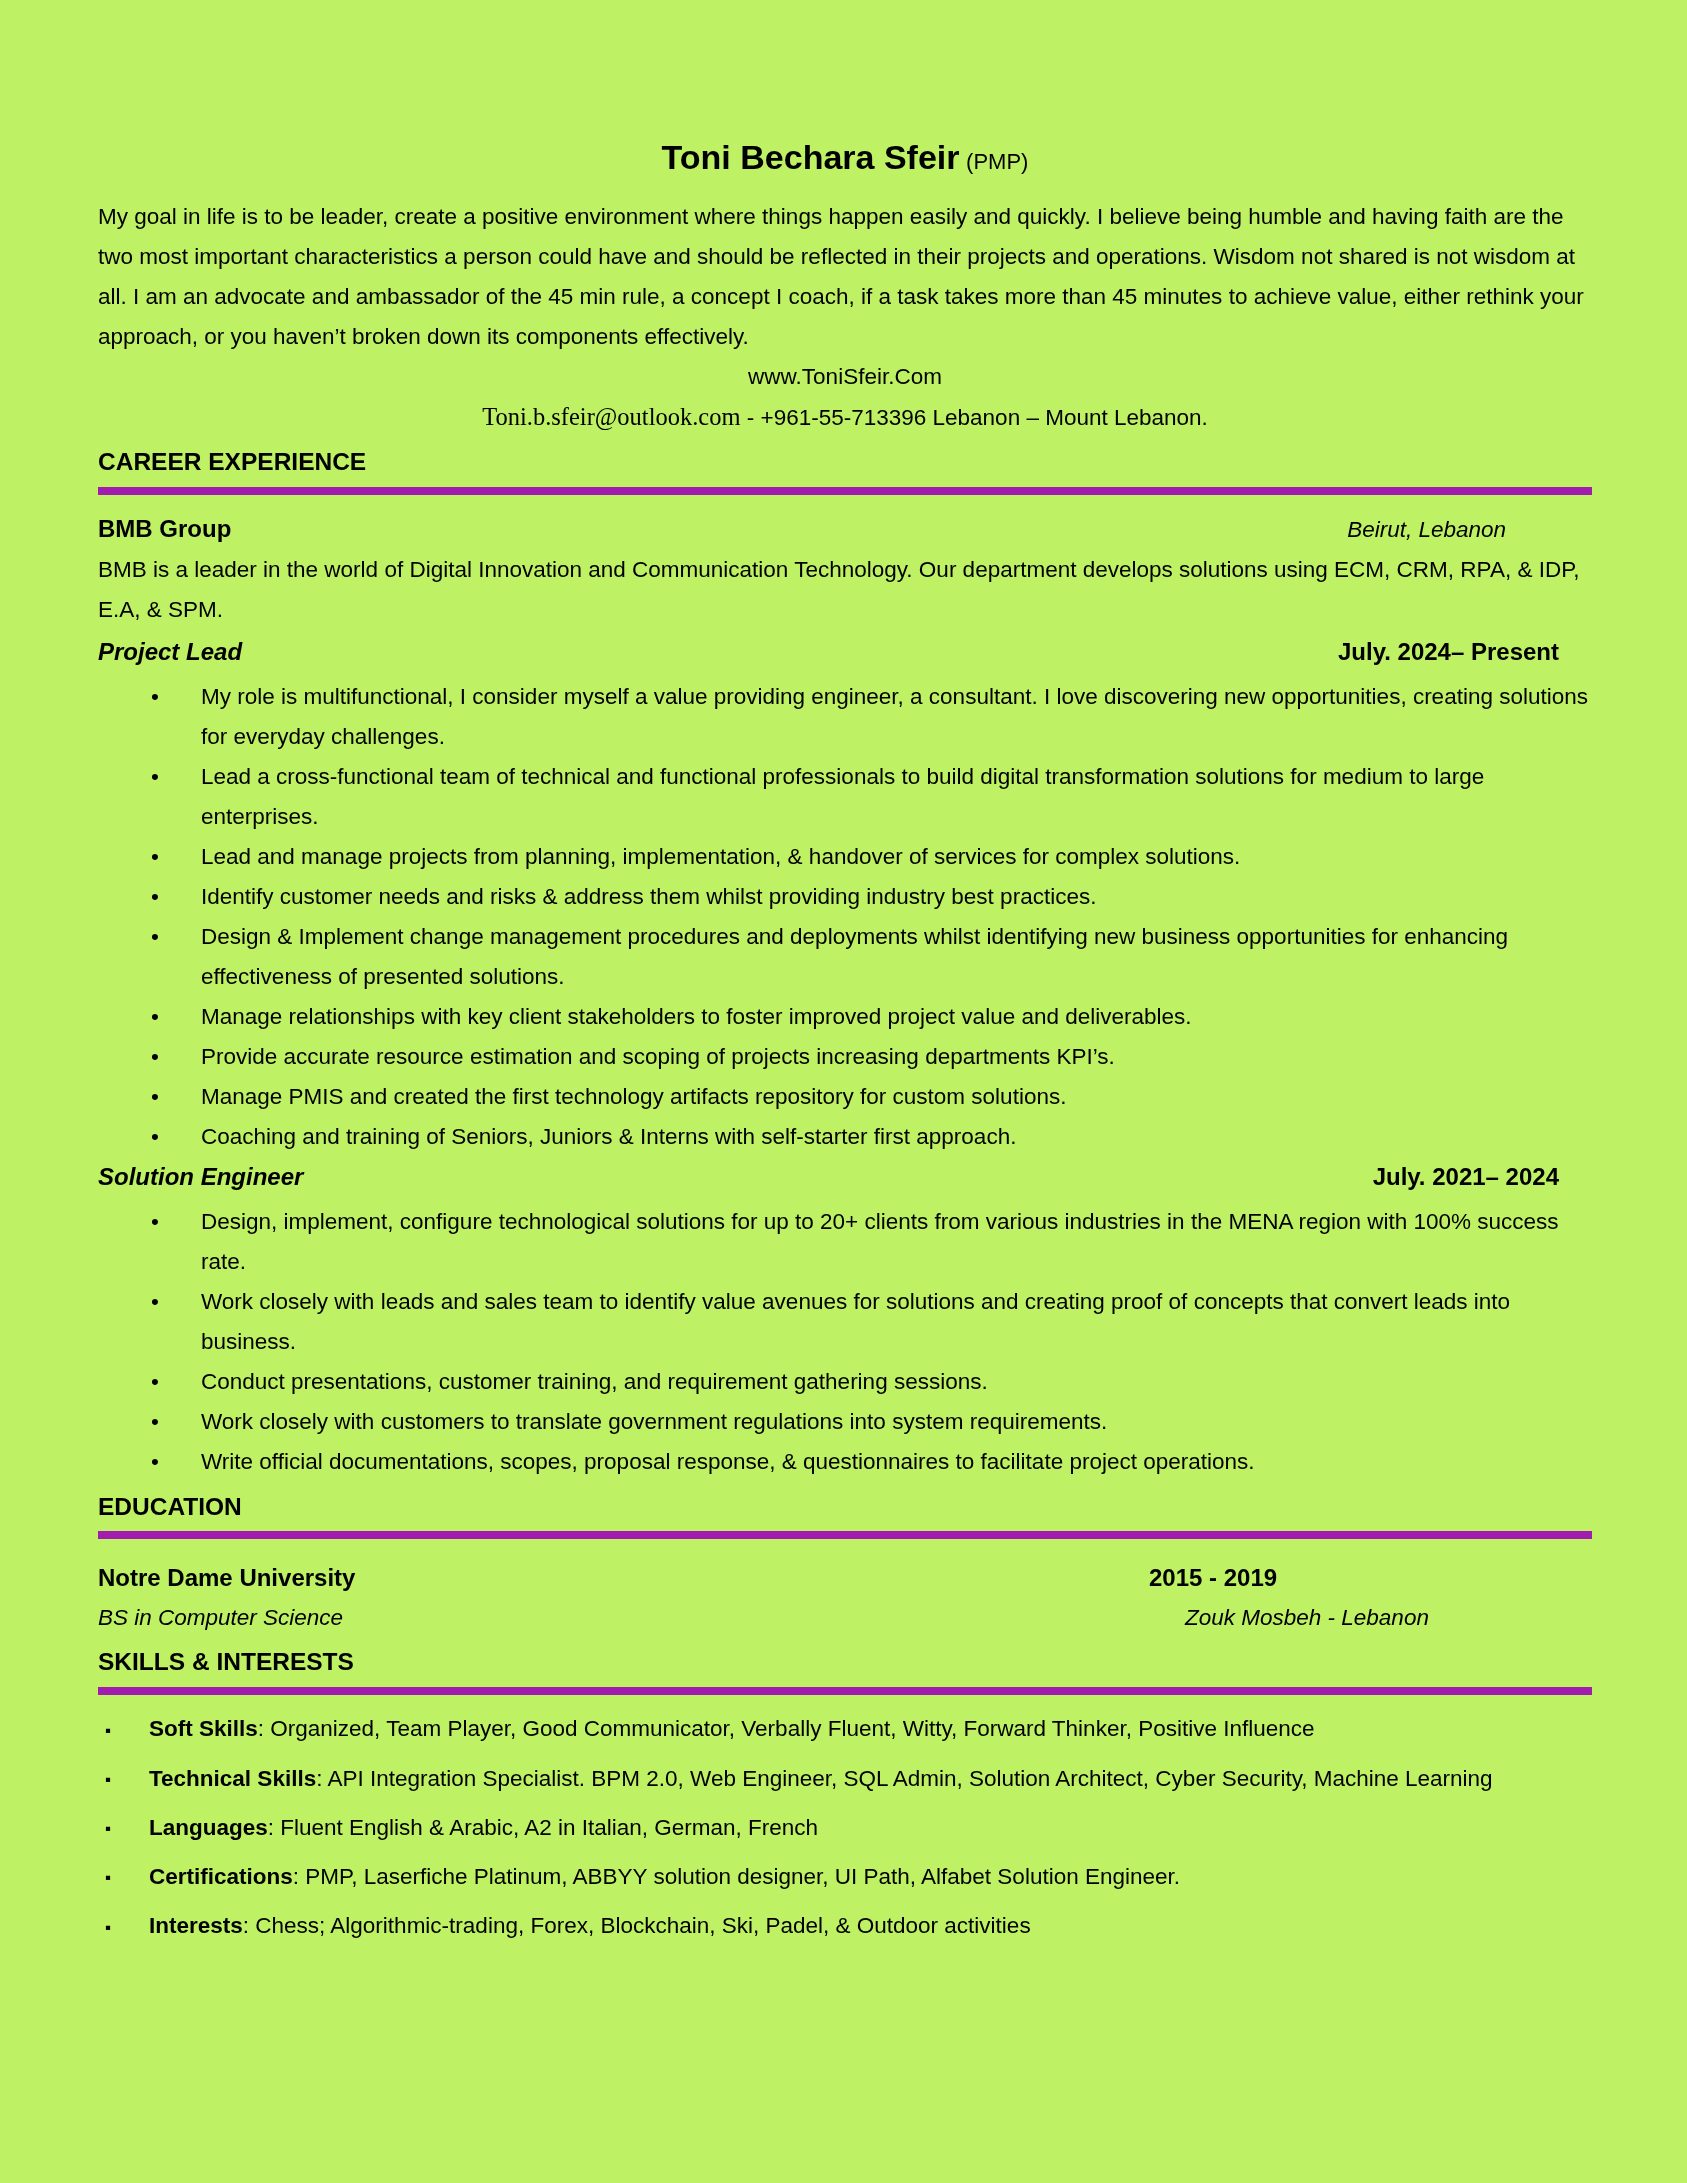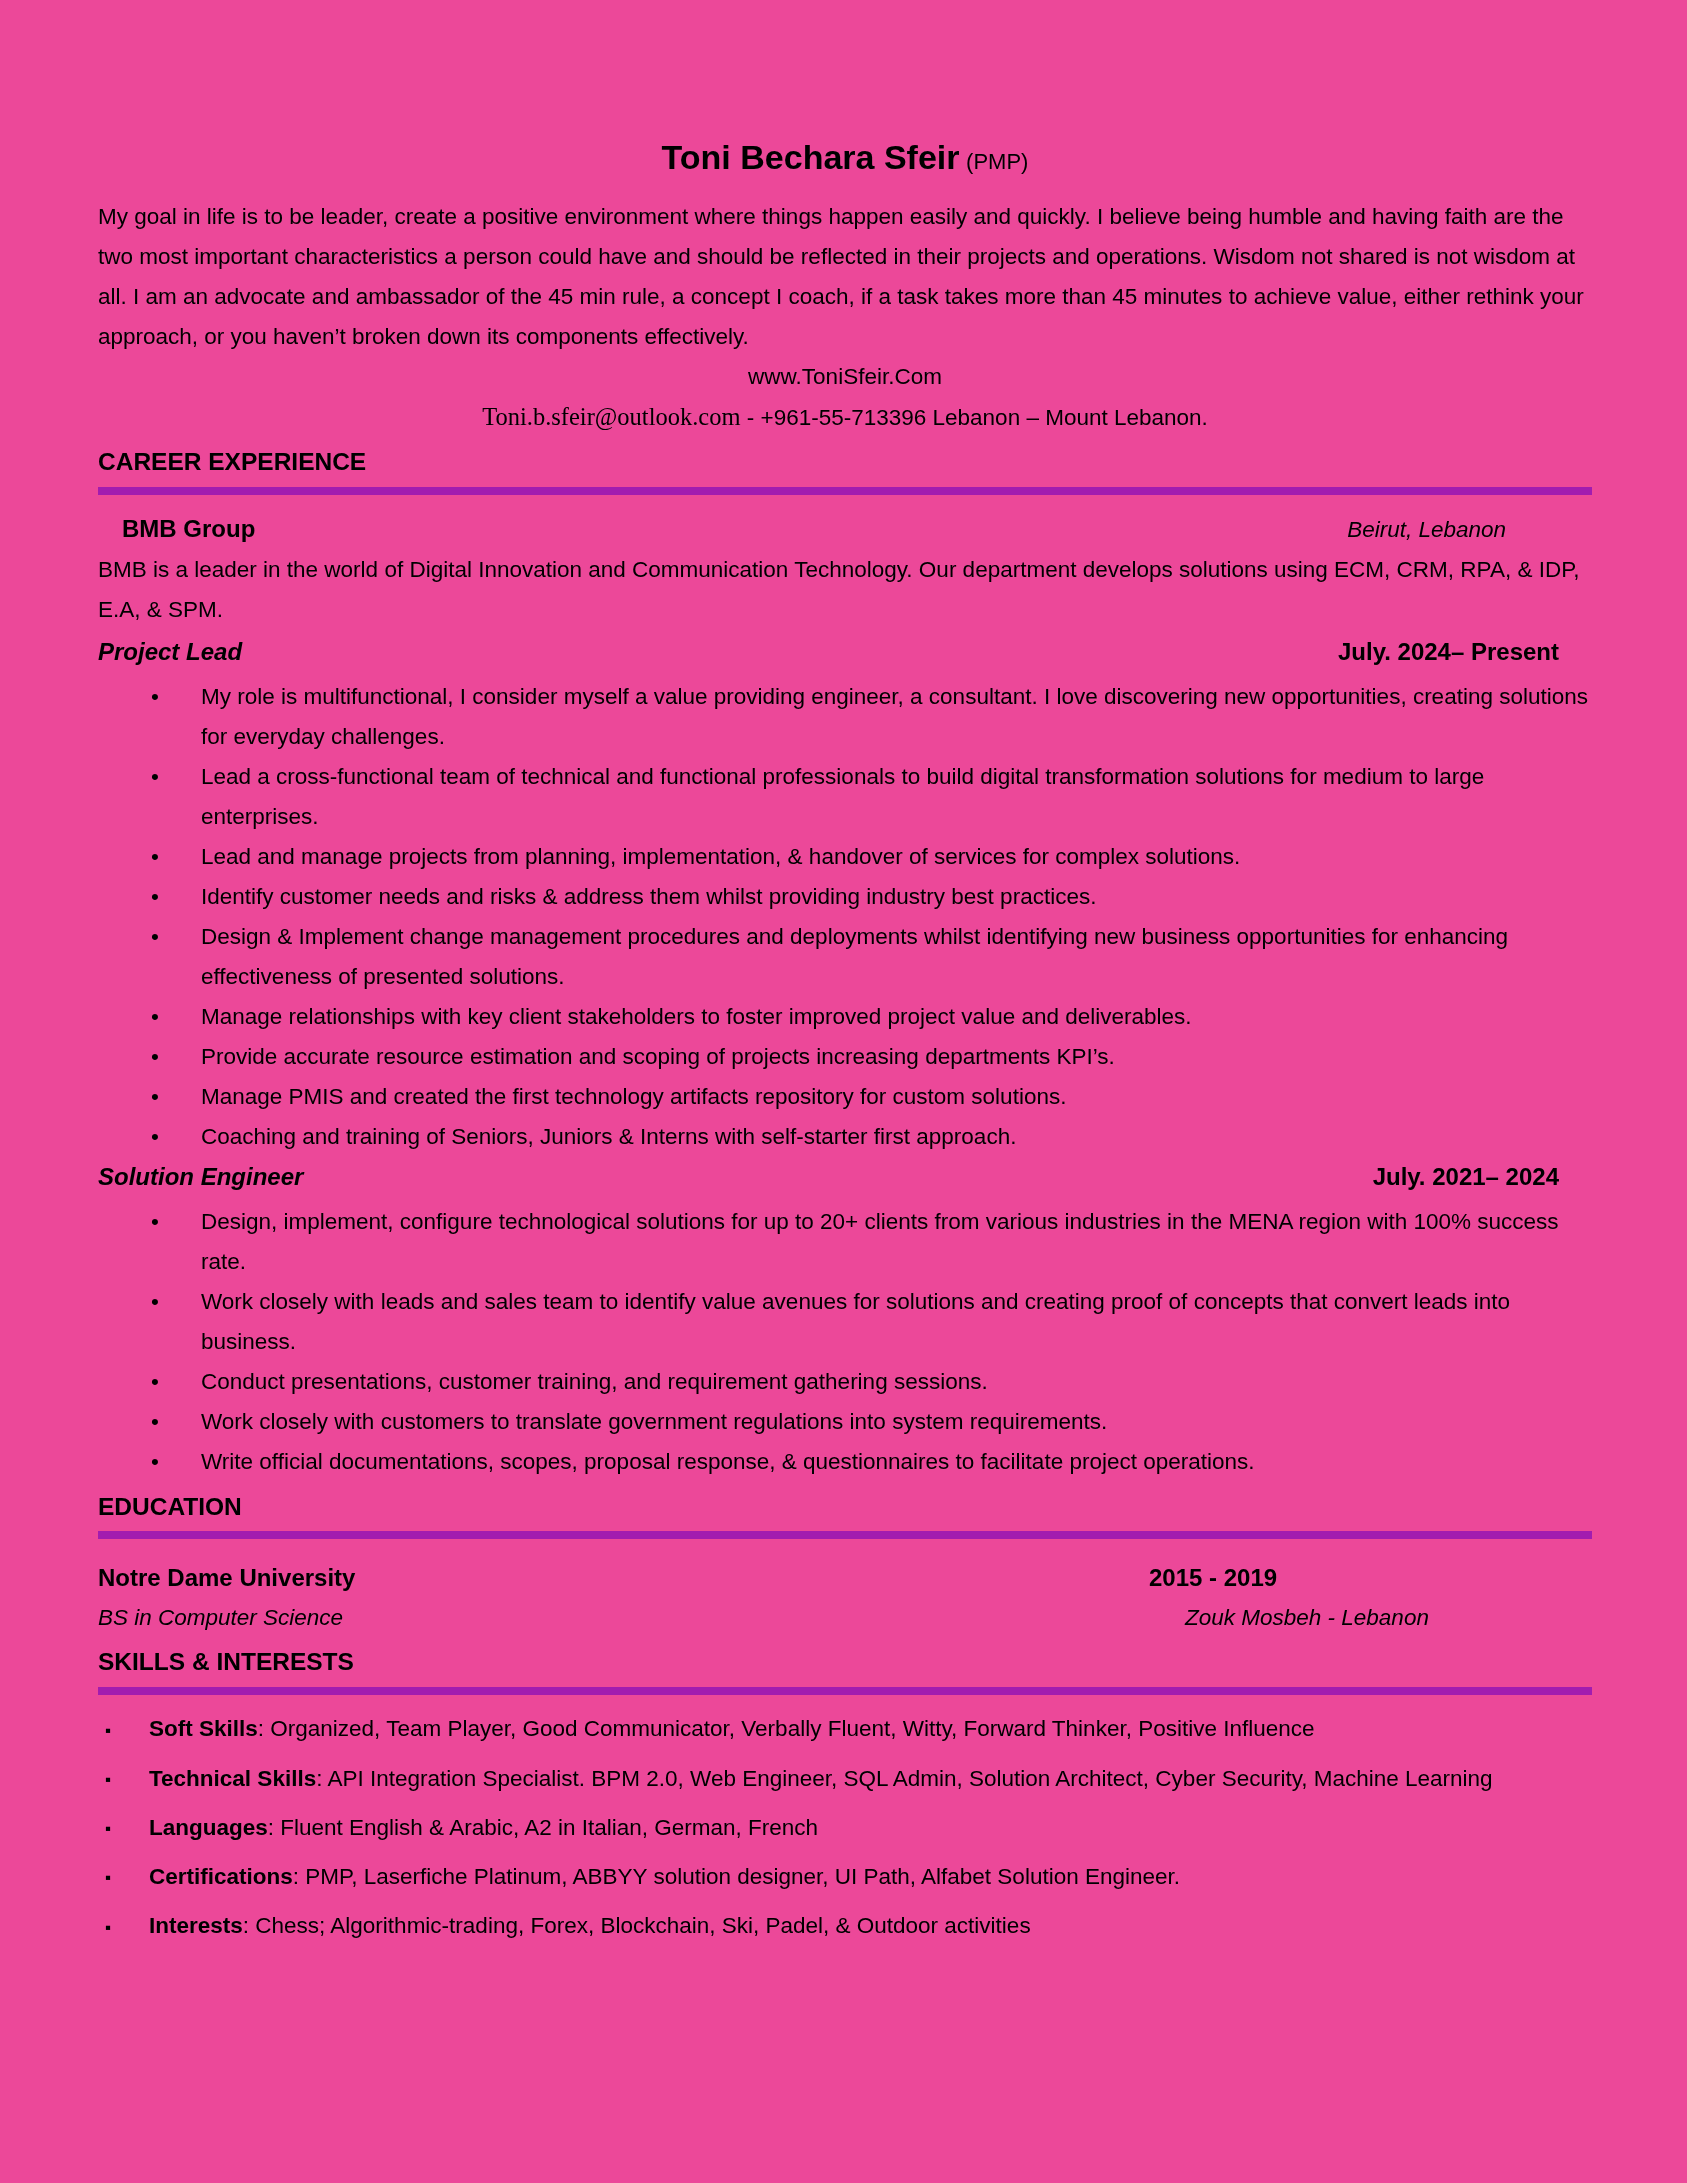--- a/index.html
+++ b/index.html
@@ -1,20 +1,20 @@
 <!DOCTYPE html>
 <html style="font-size:10.6px"><head>
 <meta charset="utf-8">
 <style>
   html,body { margin:0; padding:0; background:#e8e8e8; }
   .page {
     position:relative;
     width:1687px; height:2183px;
     margin:0 auto;
-    background:#ec4899;
+    background:#bef264;
     box-sizing:border-box;
     padding:131px 95px 0 98px;
     font-family:"Liberation Sans", sans-serif;
     font-size:22.5px;
     line-height:40px;
     color:#000;
   }
   
   .name-line { margin:0 0 12px 0; text-align:center; font-weight:normal; line-height:46px; }
   .candidate-name { font-weight:bold; font-size:34px; }
@@ -25,21 +25,21 @@
   
   .section-heading {
     margin:5.3px 0 0 0;
     font-size:24.5px; font-weight:bold; line-height:37px;
     padding-bottom:6.6px;
     border-bottom:8px solid #a21caf;
   }
   .section-heading.spaced { }
   
   .row { display:flex; justify-content:space-between; align-items:baseline; margin:0; }
-  .row.first-after-rule { margin-top:14.6px;margin-left:24px; }
+  .row.first-after-rule { margin-top:14.6px; }
   .company-name { font-weight:bold; font-size:24px; }
   .company-location { font-style:italic; margin-right:86px; }
   .job-title { font-weight:bold; font-style:italic; font-size:24px; }
   .job-dates { font-weight:bold; font-size:24px; margin-right:33px; }
   .body-par { margin:0; }
   
   ul.bullets { margin:5.3px 0 0 0; padding:0 0 0 103px; list-style:none; }
   ul.bullets li { position:relative; margin:0; }
   ul.bullets li::before { content:"\2022"; position:absolute; left:-50px; top:0; }
   

